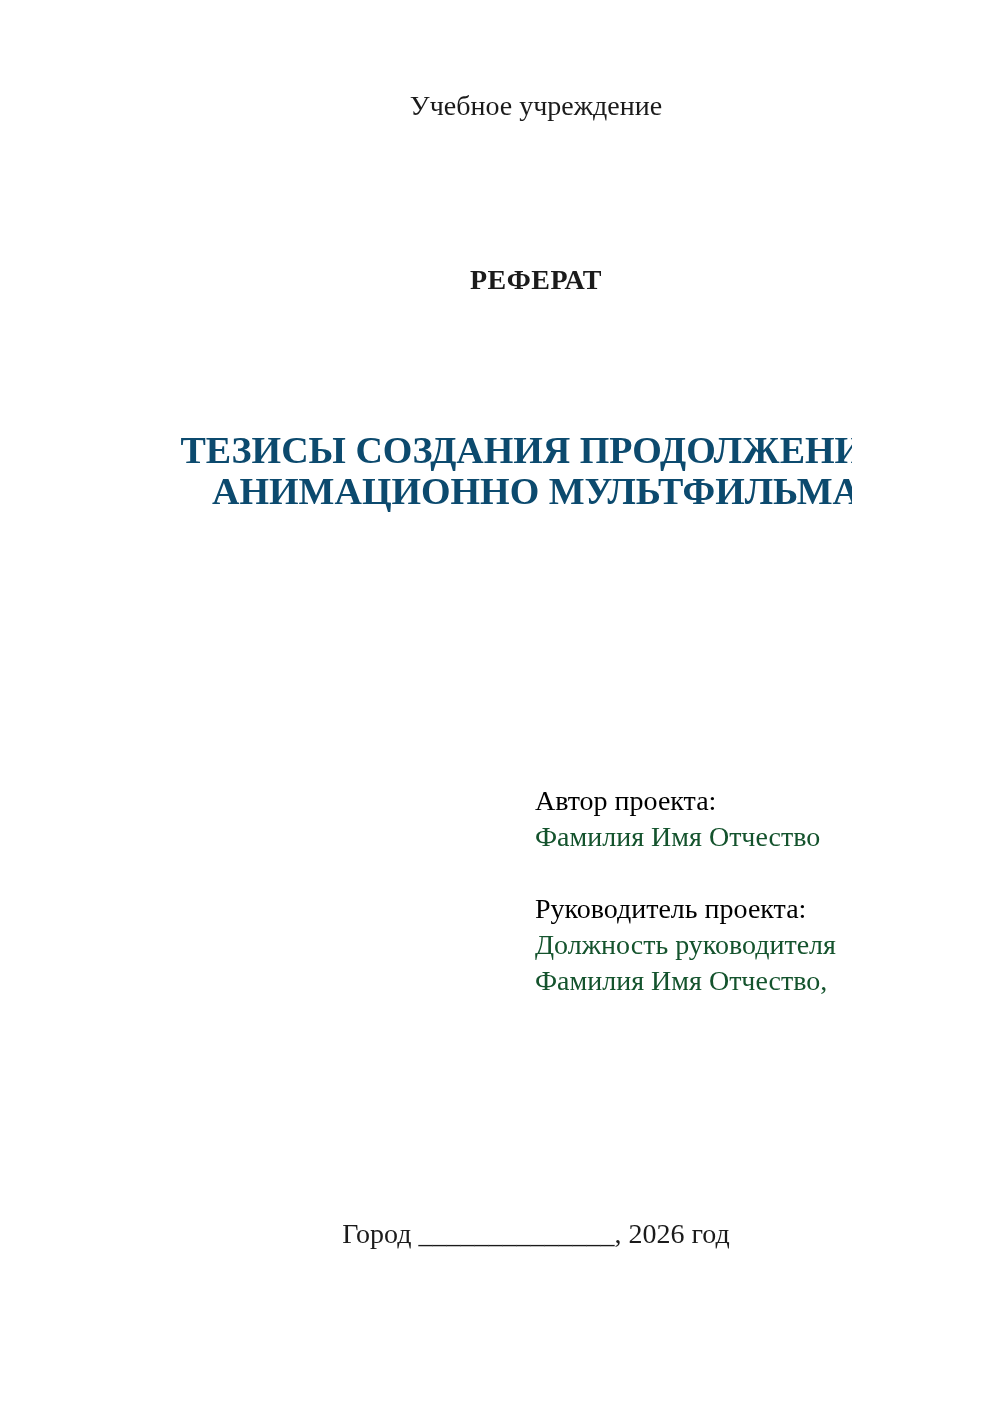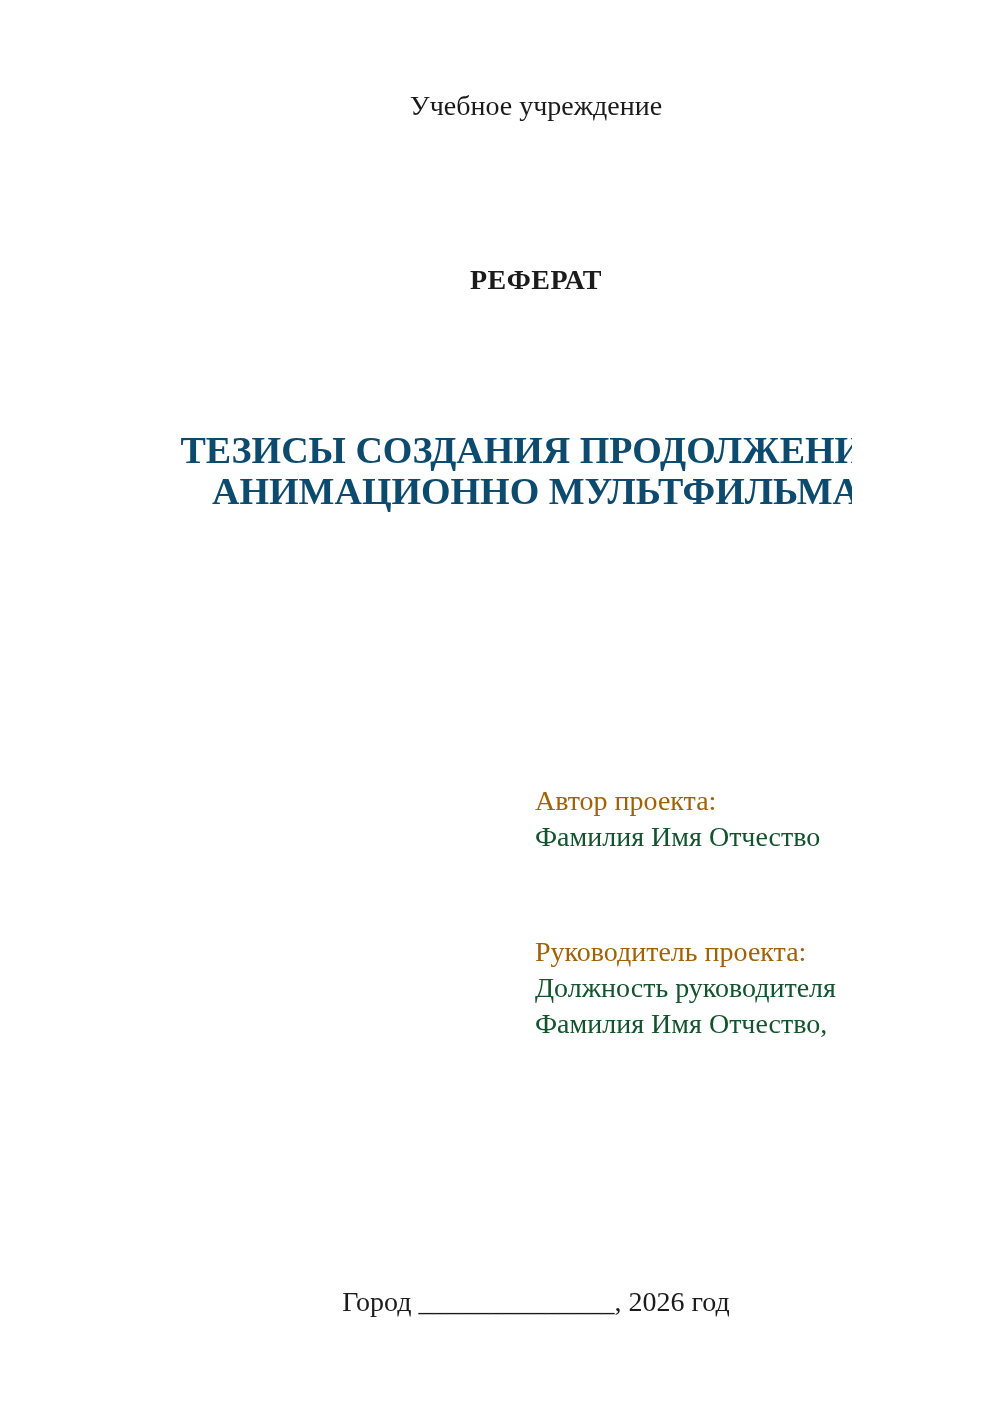--- a/index.html
+++ b/index.html
@@ -43,29 +43,29 @@
     color: #0c4a6e;
   }
   .credits-block {
     position: absolute;
     left: 535px;
     font-size: 28px;
     line-height: 36px;
     text-align: left;
   }
   .author-block { top: 783px; }
-  .supervisor-block { top: 891px; margin-top: 43px; }
+  .supervisor-block { top: 891px; }
   .credit-label {
-    color: #a16207;
+    color: #000000;
   }
   .credit-placeholder {
     color: #14532d;
   }
   .footer-line {
-    top: 1284px;
+    top: 1216px;
     font-size: 28px;
     line-height: 36px;
     white-space: nowrap;
     font-family: Liberation Serif, serif;
   }
   .footer-line span { display: inline; }
 </style>
 </head>
 <body>
 

